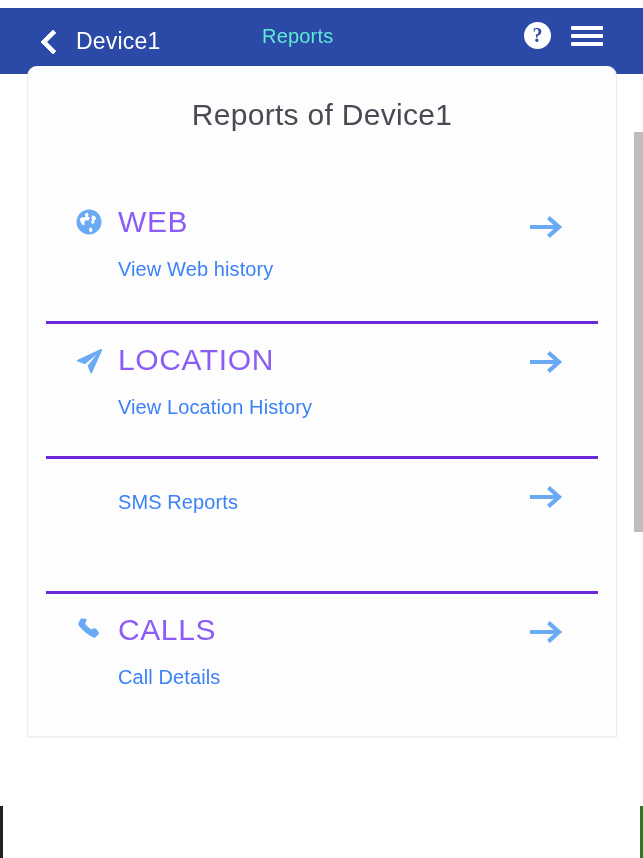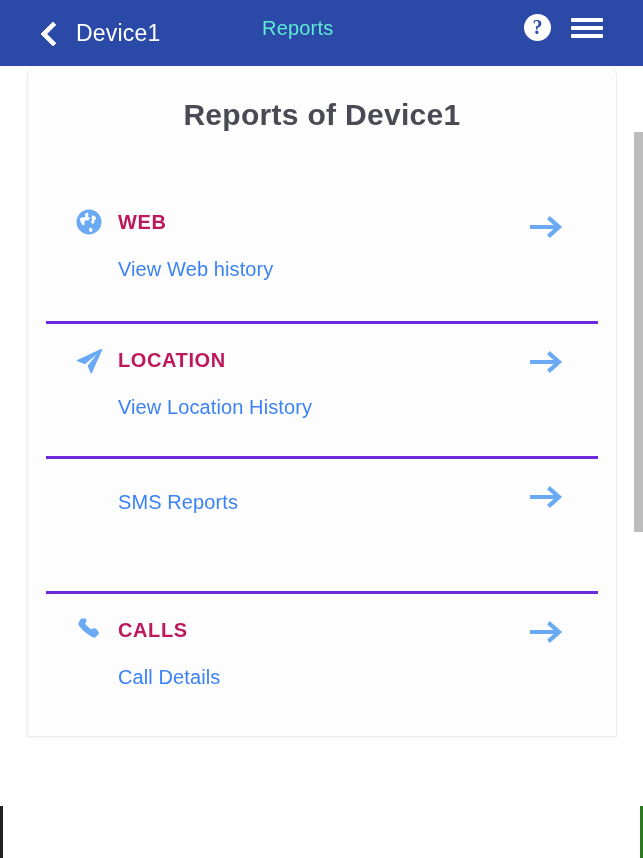--- a/index.html
+++ b/index.html
@@ -14,21 +14,21 @@
   #app {
     position: relative;
     width: 643px;
     height: 858px;
     background: #ffffff;
   }
 
   
   .appbar {
     position: absolute;
-    top: 0; left: 0;
+    top: 8px; left: 0;
     width: 643px;
     height: 66px;
     background: #2b4aa8;
     display: flex;
     align-items: center;
   }
   .appbar-left {
     display: flex;
     align-items: center;
     margin-left: 40px;
@@ -111,21 +111,21 @@
     border-top: none;
     border-radius: 10px 10px 0 0;
     box-shadow: 0 1px 3px rgba(0,0,0,0.05);
     overflow: hidden;
   }
 
   .card-title {
     text-align: center;
     color: #4a4a55;
     font-size: 30px;
-    font-weight: bold;
+    font-weight: normal;
     letter-spacing: .3px;
     margin-top: 32px;
   }
 
   .report-list { margin-top: 54px; }
 
   .report-row {
     position: relative;
     padding: 0 18px 0 18px;
     height: 135px;
@@ -145,23 +145,23 @@
     position: absolute;
     left: 28px;
     top: 50%;
     transform: translateY(-50%);
     width: 30px; height: 30px;
     display: flex;
     align-items: center;
     justify-content: center;
   }
   .row-label {
-    color: #be185d;
-    font-size: 20px;
-    font-weight: bold;
+    color: #8b5cf6;
+    font-size: 30px;
+    font-weight: normal;
     letter-spacing: .6px;
   }
   .row-sub {
     color: #3b82f6;
     font-size: 20px;
     padding-left: 72px;
     margin-top: 16px;
     letter-spacing: .1px;
   }
   .row-arrow {

